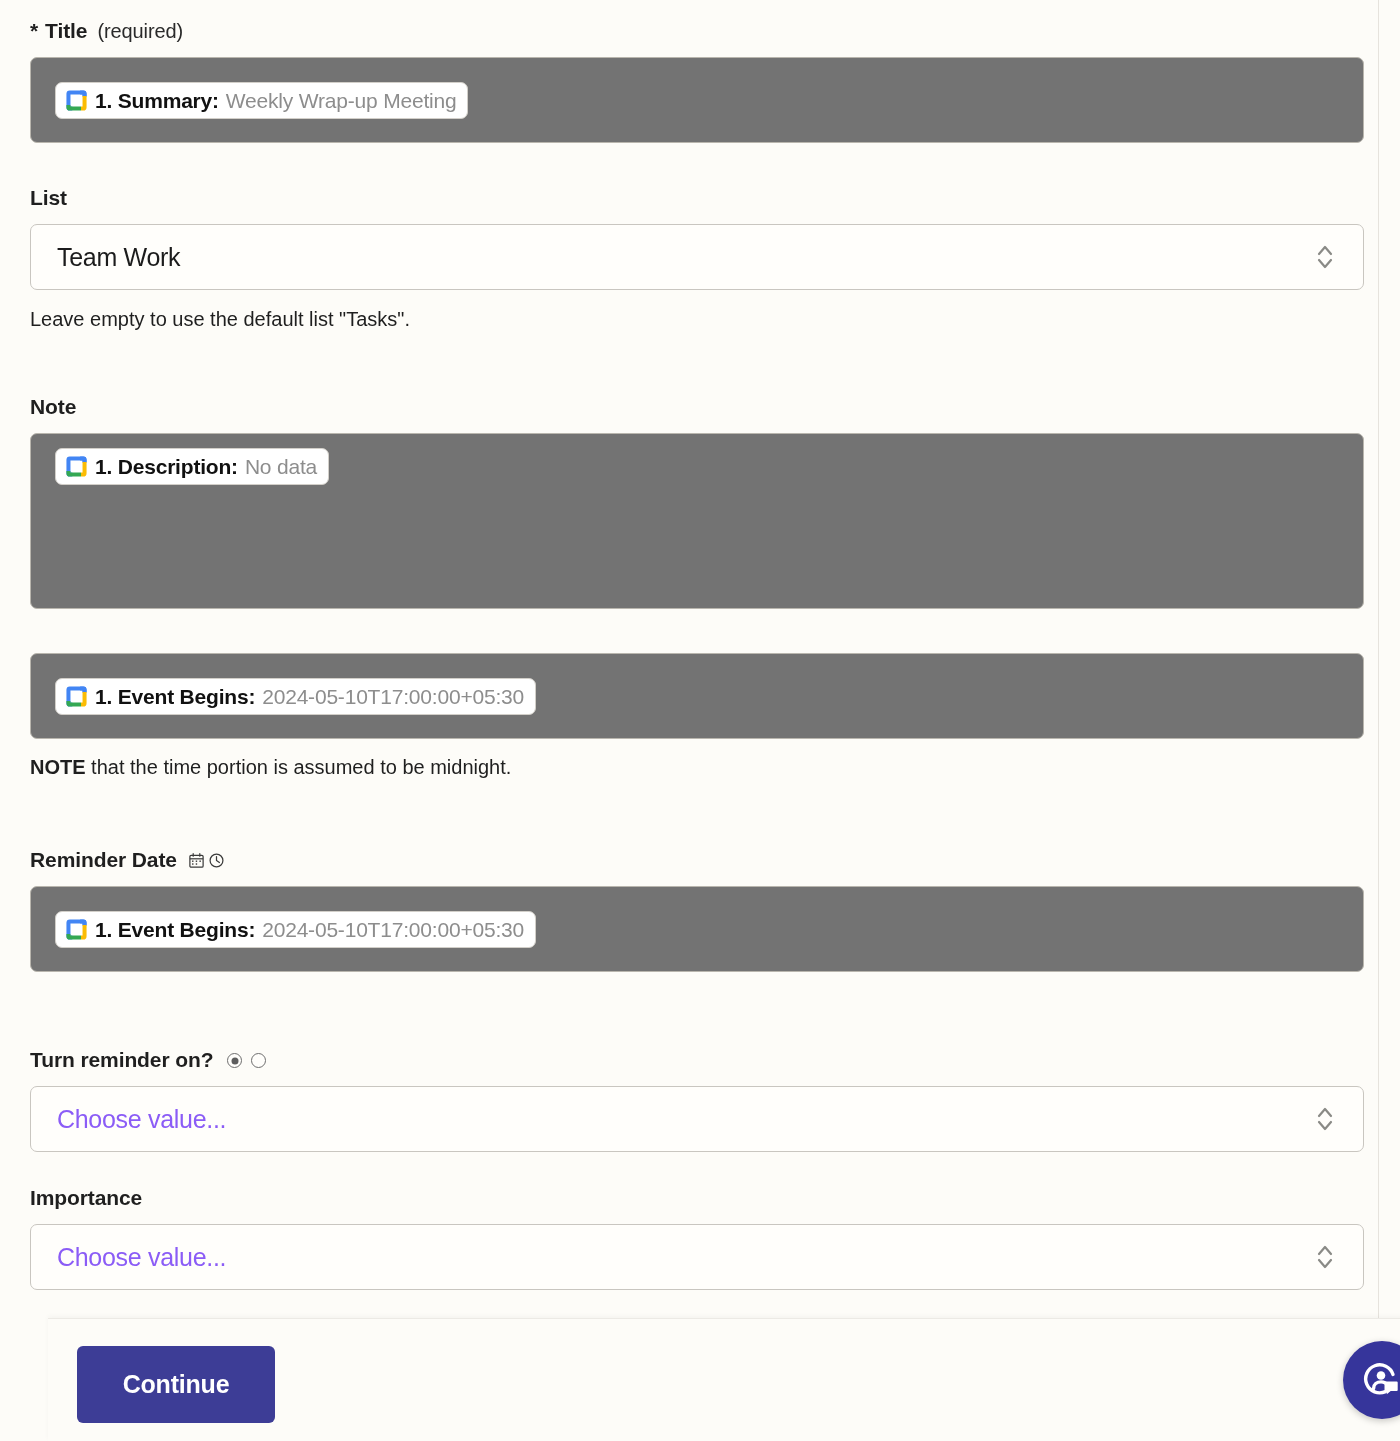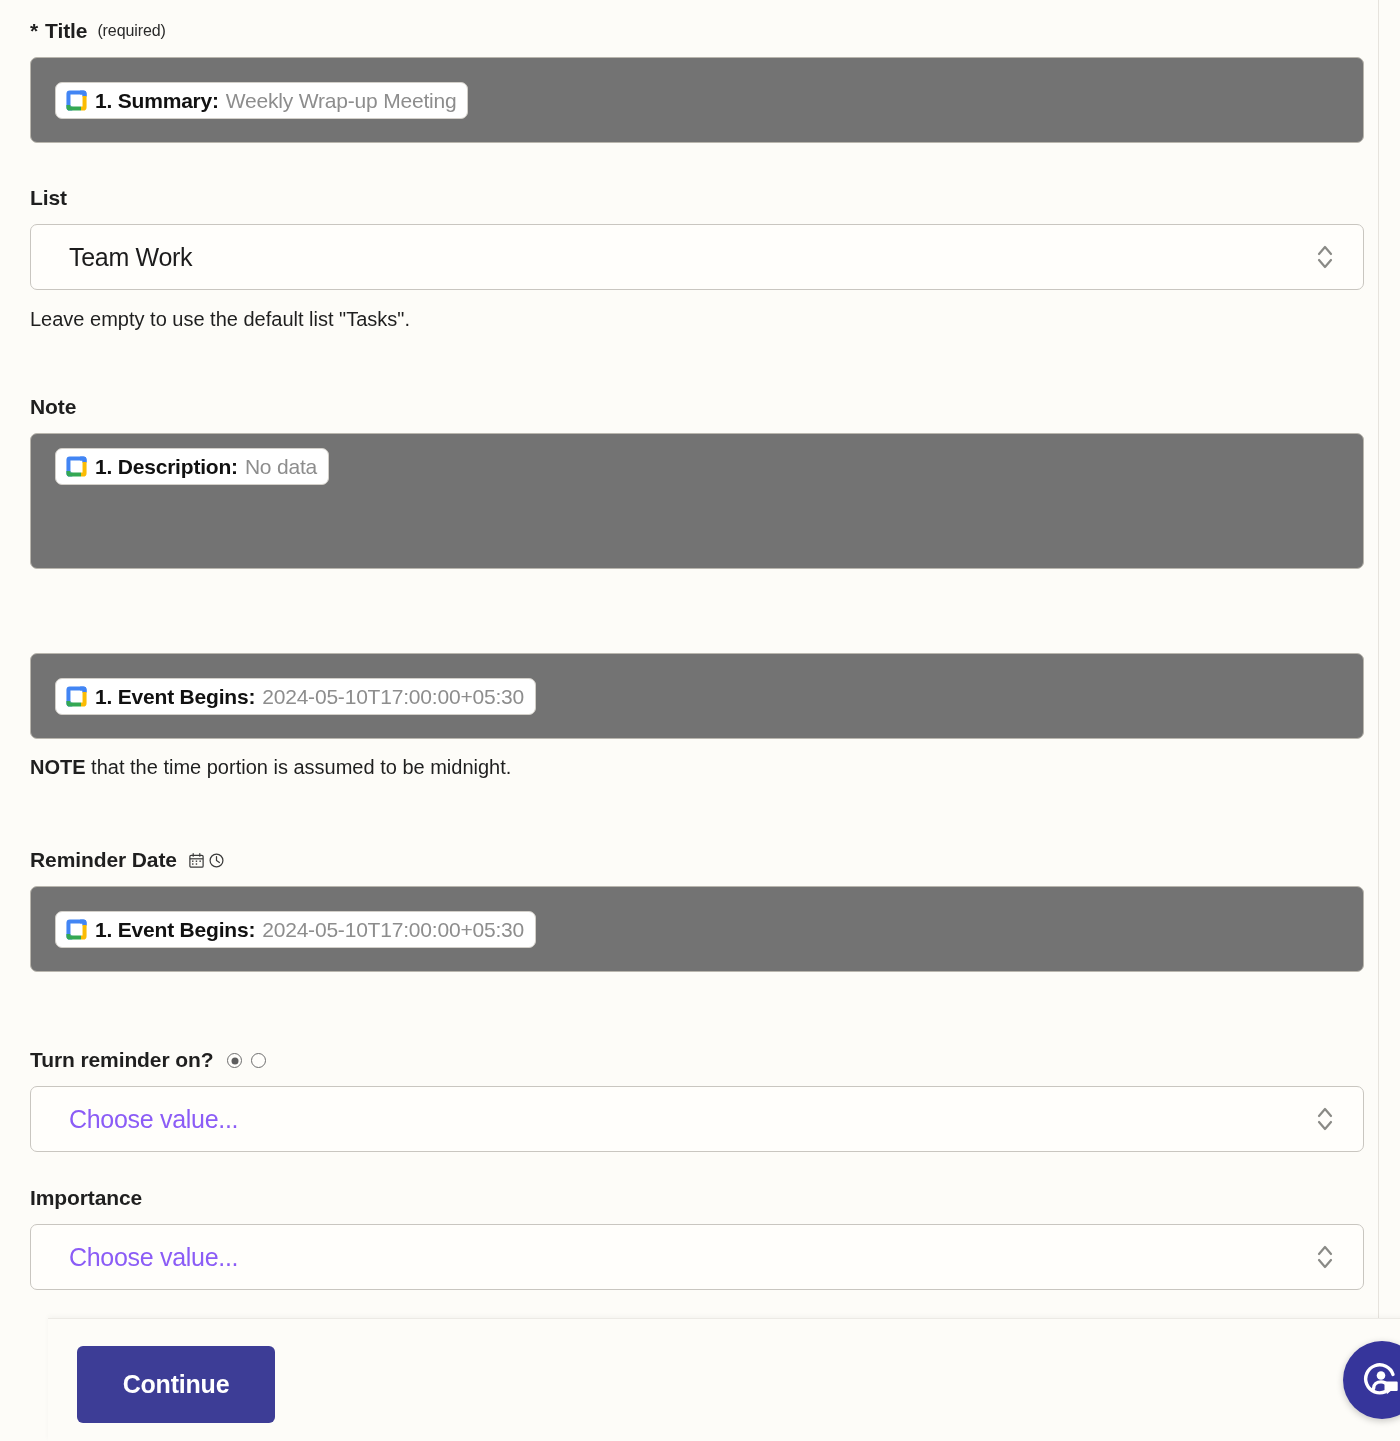--- a/index.html
+++ b/index.html
@@ -42,21 +42,21 @@
     color: #1f1f1f;
     letter-spacing: -0.1px;
     display: flex;
     align-items: center;
     gap: 4px;
     line-height: 1.2;
   }
   .label-required {
     font-weight: 400;
     color: #2a2a2a;
-    font-size: 16px;
+    font-size: 20px;
     margin-left: 6px;
   }
   .label-star { font-weight: 700; margin-right: 3px; }
 
   .help-text {
     font-size: 20px;
     color: #1f1f1f;
     line-height: 1.3;
   }
   .help-text b { font-weight: 700; }
@@ -65,21 +65,21 @@
   .token-input {
     width: 1334px;
     background: #737373;
     border: 1px solid #b9b6ae;
     border-radius: 7px;
     padding: 14px 24px;
     display: flex;
     align-items: flex-start;
     flex-wrap: wrap;
   }
-  .token-input.tall { height: 136px; text-align: right; }
+  .token-input.tall { height: 176px; text-align: right; }
 
   .token {
     display: inline-flex;
     align-items: center;
     gap: 7px;
     background: #ffffff;
     border: 1px solid #d2cfc9;
     border-radius: 7px;
     padding: 6px 11px 6px 9px;
     max-width: 100%;
@@ -112,21 +112,21 @@
   
   .select-box {
     position: relative;
     width: 1334px;
     height: 66px;
     background: #fffefb;
     border: 1px solid #c9c6c0;
     border-radius: 7px;
     display: flex;
     align-items: center;
-    padding: 0 38px;
+    padding: 0 26px;
   }
   .select-value {
     font-size: 25px;
     color: #1c1c1c;
     letter-spacing: -0.3px;
   }
   .select-value.placeholder { color: #8b5cf6; }
   .select-caret {
     position: absolute;
     right: 28px;

